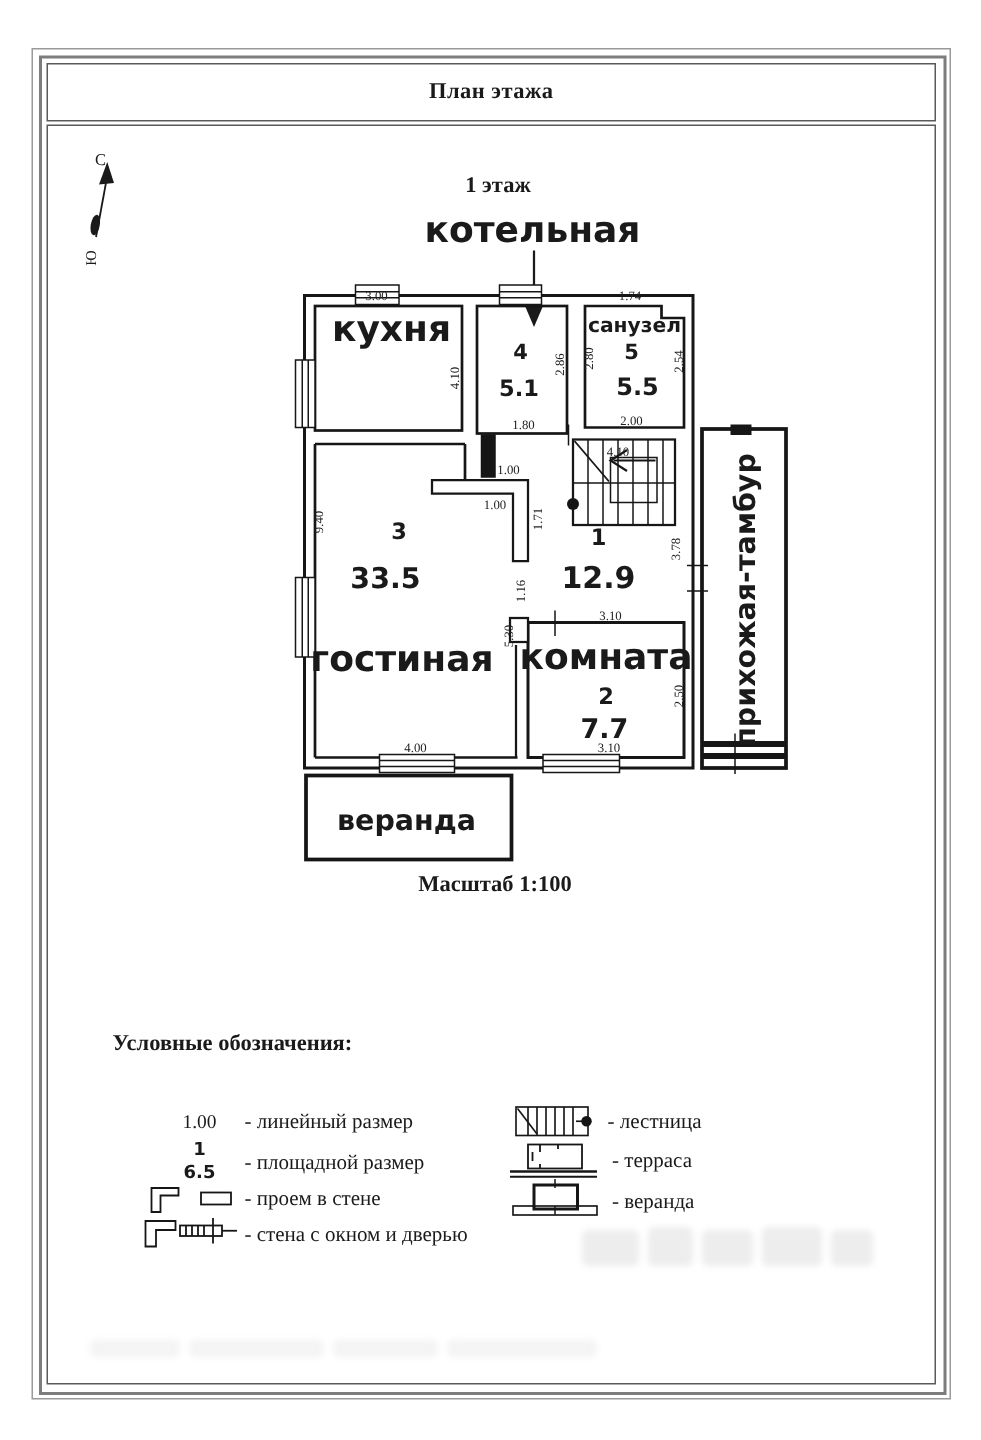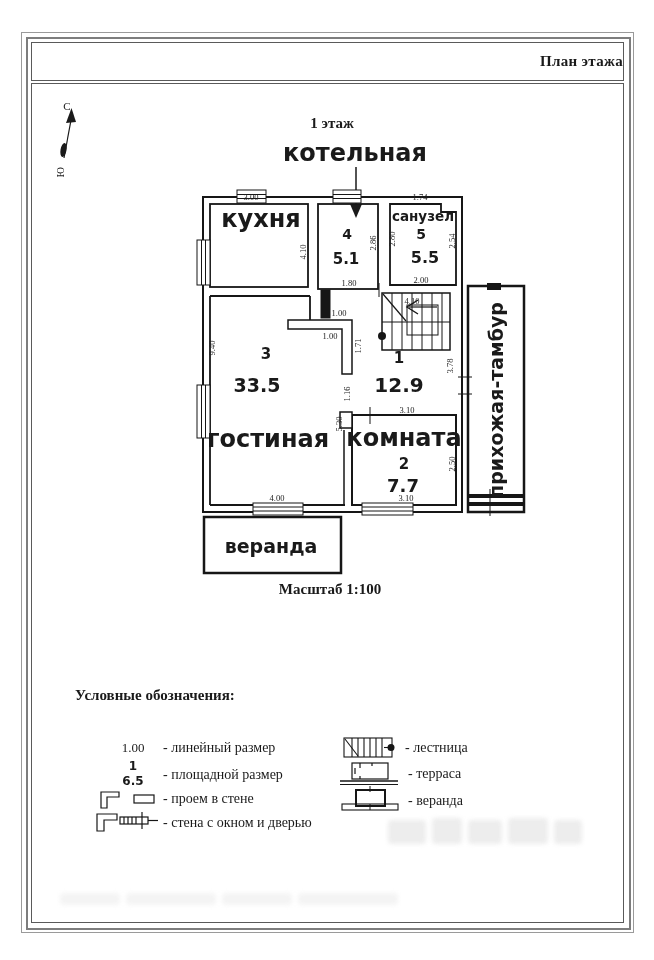--- a/index.html
+++ b/index.html
@@ -3,21 +3,21 @@
 <meta charset="utf-8">
 <style>
   html,body{margin:0;padding:0;background:#ffffff;}
   .page{position:relative;width:654px;height:960px;background:#fff;overflow:hidden;
         font-family:"Liberation Serif",serif;color:#1a1a1a;}
   .frame-outer{position:absolute;left:21px;top:32px;width:611px;height:899px;
         border:1px solid #9a9a9a;}
   .frame-inner{position:absolute;left:26px;top:37px;width:601px;height:889px;
         border:2px solid #7d7d7d;}
   .title-box{position:absolute;left:31px;top:42px;width:591px;height:37px;
-        border:1px solid #5a5a5a;display:flex;align-items:center;justify-content:flex-end;}
+        border:1px solid #5a5a5a;display:flex;align-items:center;justify-content:center;}
   .title-box span{font-weight:bold;font-size:15px;letter-spacing:.3px;}
   .content-box{position:absolute;left:31px;top:83px;width:591px;height:838px;
         border:1px solid #5a5a5a;}
   svg{position:absolute;left:0;top:0;}
   svg text{fill:#1a1a1a;}
   .t-serif{font-family:"Liberation Serif",serif;}
   .t-sans{font-family:"DejaVu Sans",sans-serif;font-weight:bold;}
   .dim{font-family:"Liberation Serif",serif;font-size:8.5px;fill:#222;}
   .lg{font-family:"Liberation Serif",serif;font-size:14px;}
   .wm{position:absolute;display:flex;gap:6px;align-items:flex-end;

